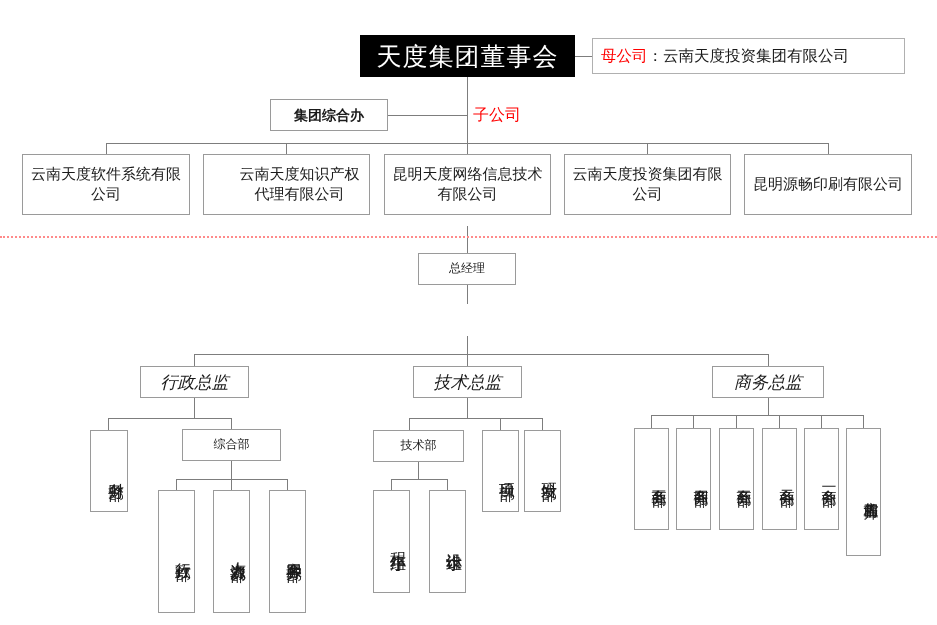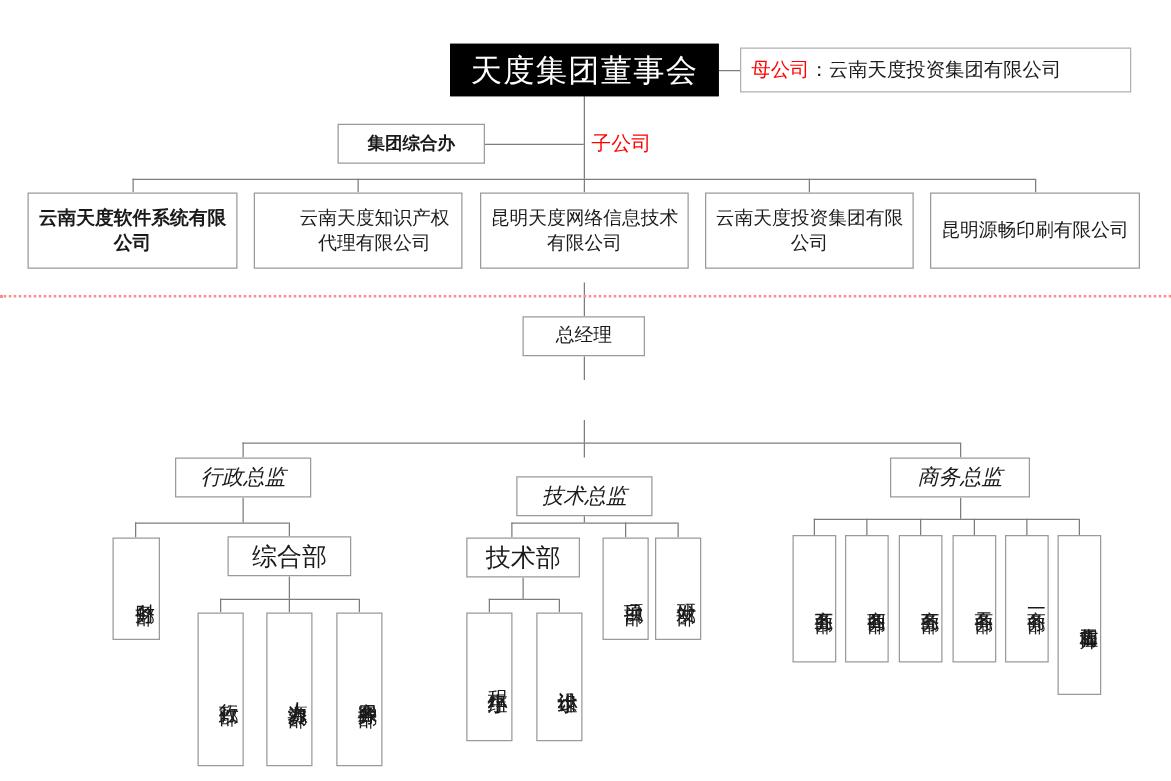--- a/index.html
+++ b/index.html
@@ -20,23 +20,23 @@
   .node.root{
     background:#000000;border:1px solid #000000;color:#ffffff;
     font-size:25px;letter-spacing:1px;
   }
   .node.legend{
     font-size:15.5px;justify-content:flex-start;padding-left:8px;
     border:1px solid #b0b0b0;
   }
   .node.lv2{font-size:14px;font-weight:bold;}
   .node.sub{font-size:15px;padding:0 6px;}
-  .node.mgr{font-size:15px;}
+  .node.mgr{font-size:12px;}
   .node.dir{font-size:17px;font-style:italic;}
-  .node.dept{font-size:20px;text-align:right;}
+  .node.dept{font-size:12px;text-align:right;}
   .node.vert{
     writing-mode:vertical-rl;text-orientation:upright;
     font-size:16px;padding:6px 0;align-items:flex-start;
     letter-spacing:1px;
   }
   .node.vert.small{font-size:15px;}
 
   .tag{
     position:absolute;color:#ff0000;font-size:16px;z-index:3;
     white-space:nowrap;
@@ -77,21 +77,21 @@
   <div class="tag" style="left:473px;top:105px;">子公司</div>
 
   <div class="ln h" style="left:106px;top:143px;width:722px;"></div>
 
   <div class="ln v" style="left:106px;top:143px;height:11px;"></div>
   <div class="ln v" style="left:286px;top:143px;height:11px;"></div>
   <div class="ln v" style="left:467px;top:143px;height:11px;"></div>
   <div class="ln v" style="left:647px;top:143px;height:11px;"></div>
   <div class="ln v" style="left:828px;top:143px;height:11px;"></div>
 
-  <div class="node sub" style="left:22px;top:154px;width:168px;height:61px;font-weight:bold;">云南天度软件系统有限公司</div>
+  <div class="node sub" style="left:22px;top:154px;width:168px;height:61px;">云南天度软件系统有限公司</div>
   <div class="node sub" style="left:203px;top:154px;width:167px;height:61px;padding-left:32px;">云南天度知识产权代理有限公司</div>
   <div class="node sub" style="left:384px;top:154px;width:167px;height:61px;">昆明天度网络信息技术有限公司</div>
   <div class="node sub" style="left:564px;top:154px;width:167px;height:61px;">云南天度投资集团有限公司</div>
   <div class="node sub" style="left:744px;top:154px;width:168px;height:61px;">昆明源畅印刷有限公司</div>
 
   <div class="divider" style="top:236px;"></div>
 
   <div class="ln v" style="left:467px;top:226px;height:27px;"></div>
 
   <div class="node mgr" style="left:418px;top:253px;width:98px;height:32px;">总经理</div>
@@ -100,21 +100,21 @@
 
 
   <div class="ln v" style="left:467px;top:336px;height:18px;"></div>
 
   <div class="ln h" style="left:194px;top:354px;width:574px;"></div>
   <div class="ln v" style="left:194px;top:354px;height:12px;"></div>
   <div class="ln v" style="left:467px;top:354px;height:12px;"></div>
   <div class="ln v" style="left:768px;top:354px;height:12px;"></div>
 
   <div class="node dir" style="left:140px;top:366px;width:109px;height:32px;">行政总监</div>
-  <div class="node dir" style="left:413px;top:366px;width:109px;height:32px;margin-top:15px;">技术总监</div>
+  <div class="node dir" style="left:413px;top:366px;width:109px;height:32px;">技术总监</div>
   <div class="node dir" style="left:712px;top:366px;width:112px;height:32px;">商务总监</div>
 
   <div class="ln v" style="left:194px;top:398px;height:20px;"></div>
   <div class="ln h" style="left:108px;top:418px;width:123px;"></div>
   <div class="ln v" style="left:108px;top:418px;height:12px;"></div>
   <div class="ln v" style="left:231px;top:418px;height:11px;"></div>
 
   <div class="node vert" style="left:90px;top:430px;width:38px;height:82px;">财务部</div>
 
   <div class="node dept" style="left:182px;top:429px;width:99px;height:32px;">综合部</div>

